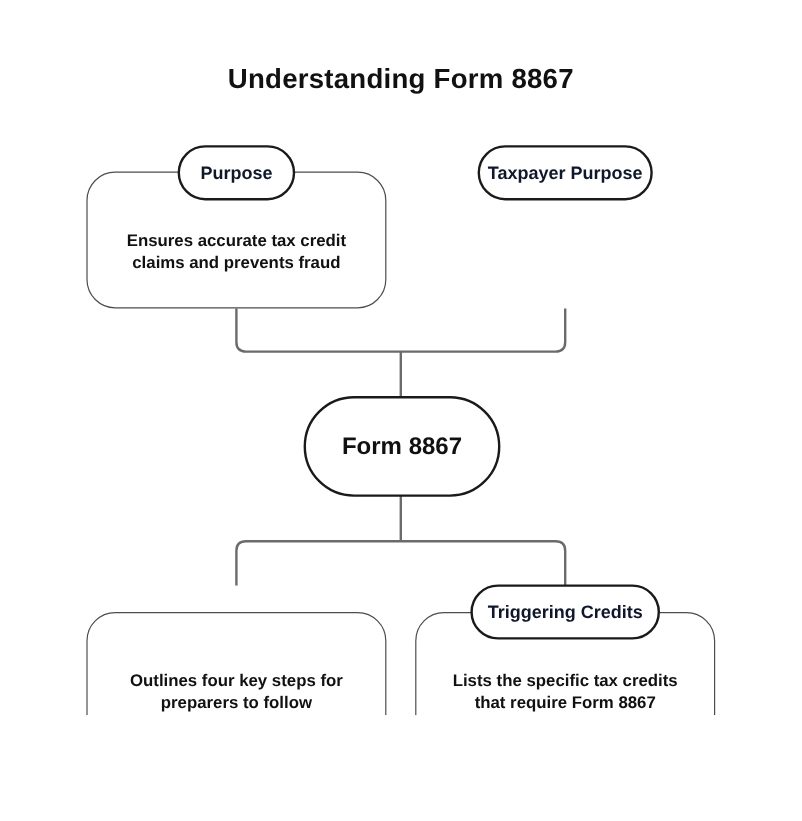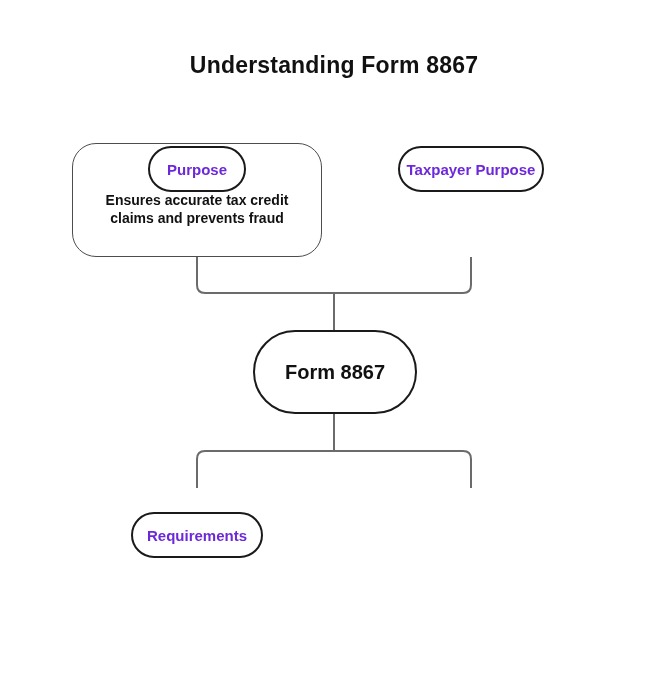--- a/index.html
+++ b/index.html
@@ -36,23 +36,22 @@
     white-space:pre-line;
   }
   .node-pill{
     position:absolute;
     height:46px;
     background:#ffffff;
     border:2px solid #1a1a1a;
     border-radius:23px;
     box-sizing:border-box;
     display:flex;align-items:center;justify-content:center;
-    font-size:15px;font-weight:bold;color:#6d28d9;
+    font-size:15px;font-weight:bold;color:#0f172a;
     text-align:center;
-    margin-top:25px;
   }
   .center-node{
     position:absolute;
     left:253px;top:330px;width:164px;height:84px;
     background:#ffffff;
     border:2px solid #1a1a1a;
     border-radius:42px;
     box-sizing:border-box;
     display:flex;align-items:center;justify-content:center;
     font-size:20px;font-weight:bold;color:#111111;
@@ -95,18 +94,26 @@
   </div>
 
   <div class="node-pill pill-tr">
     <span>Taxpayer Purpose</span>
   </div>
 
   <div class="center-node">
     <span>Form 8867</span>
   </div>
 
-  <div class="node-pill pill-bl">
-    <span>Requirements</span>
+  <div class="node-box box-bl">
+    <div class="desc">Outlines four key steps for
+preparers to follow</div>
   </div>
 
+  <div class="node-box box-br">
+    <div class="desc">Lists the specific tax credits
+that require Form 8867</div>
+  </div>
+  <div class="node-pill pill-br">
+    <span>Triggering Credits</span>
+  </div>
 
 </div>
 
 </body></html>

